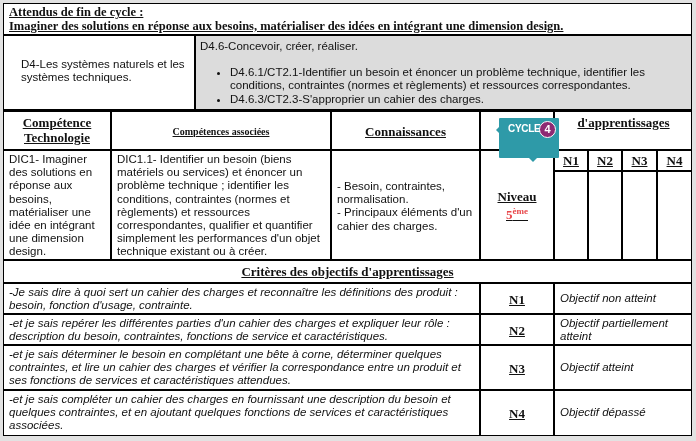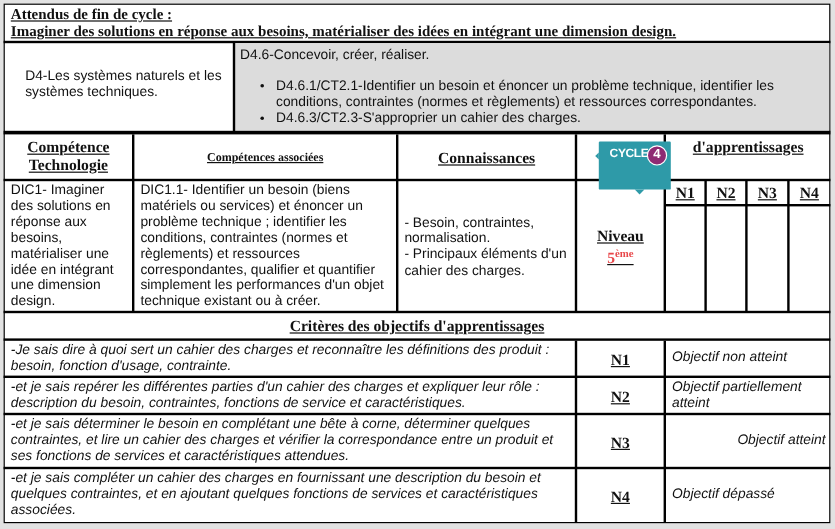--- a/index.html
+++ b/index.html
@@ -123,18 +123,18 @@
 <div class="abs txt it" style="left:560px;top:292px;width:128px;">Objectif non atteint</div>
 <div class="hline" style="left:3px;top:313px;width:689px;"></div>
 
 <div class="abs txt it" style="left:9px;top:317px;width:470px;">-et je sais repérer les différentes parties d'un cahier des charges et expliquer leur rôle : description du besoin, contraintes, fonctions de service et caractéristiques.</div>
 <div class="abs serif bold center" style="left:481px;top:323px;width:72px;font-size:13px;">N2</div>
 <div class="abs txt it" style="left:560px;top:317px;width:125px;">Objectif partiellement atteint</div>
 <div class="hline" style="left:3px;top:344px;width:689px;"></div>
 
 <div class="abs txt it" style="left:9px;top:348px;width:470px;">-et je sais déterminer le besoin en complétant une bête à corne, déterminer quelques contraintes, et lire un cahier des charges et vérifier la correspondance entre un produit et ses fonctions de services et caractéristiques attendues.</div>
 <div class="abs serif bold center" style="left:481px;top:361px;width:72px;font-size:13px;">N3</div>
-<div class="abs txt it" style="left:560px;top:361px;width:128px;text-align:right;">Objectif atteint</div>
+<div class="abs txt it" style="left:560px;top:361px;width:128px;">Objectif atteint</div>
 <div class="hline" style="left:3px;top:389px;width:689px;"></div>
 
 <div class="abs txt it" style="left:9px;top:393px;width:470px;">-et je sais compléter un cahier des charges en fournissant une description du besoin et quelques contraintes, et en ajoutant quelques fonctions de services et caractéristiques associées.</div>
 <div class="abs serif bold center" style="left:481px;top:406px;width:72px;font-size:13px;">N4</div>
 <div class="abs txt it" style="left:560px;top:406px;width:128px;">Objectif dépassé</div>
 
 </body></html>

